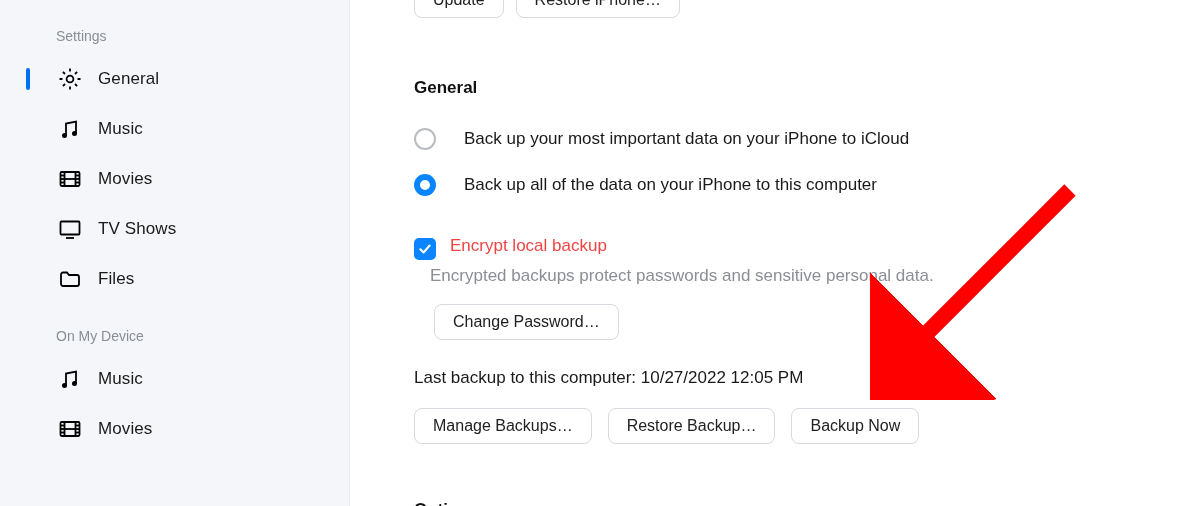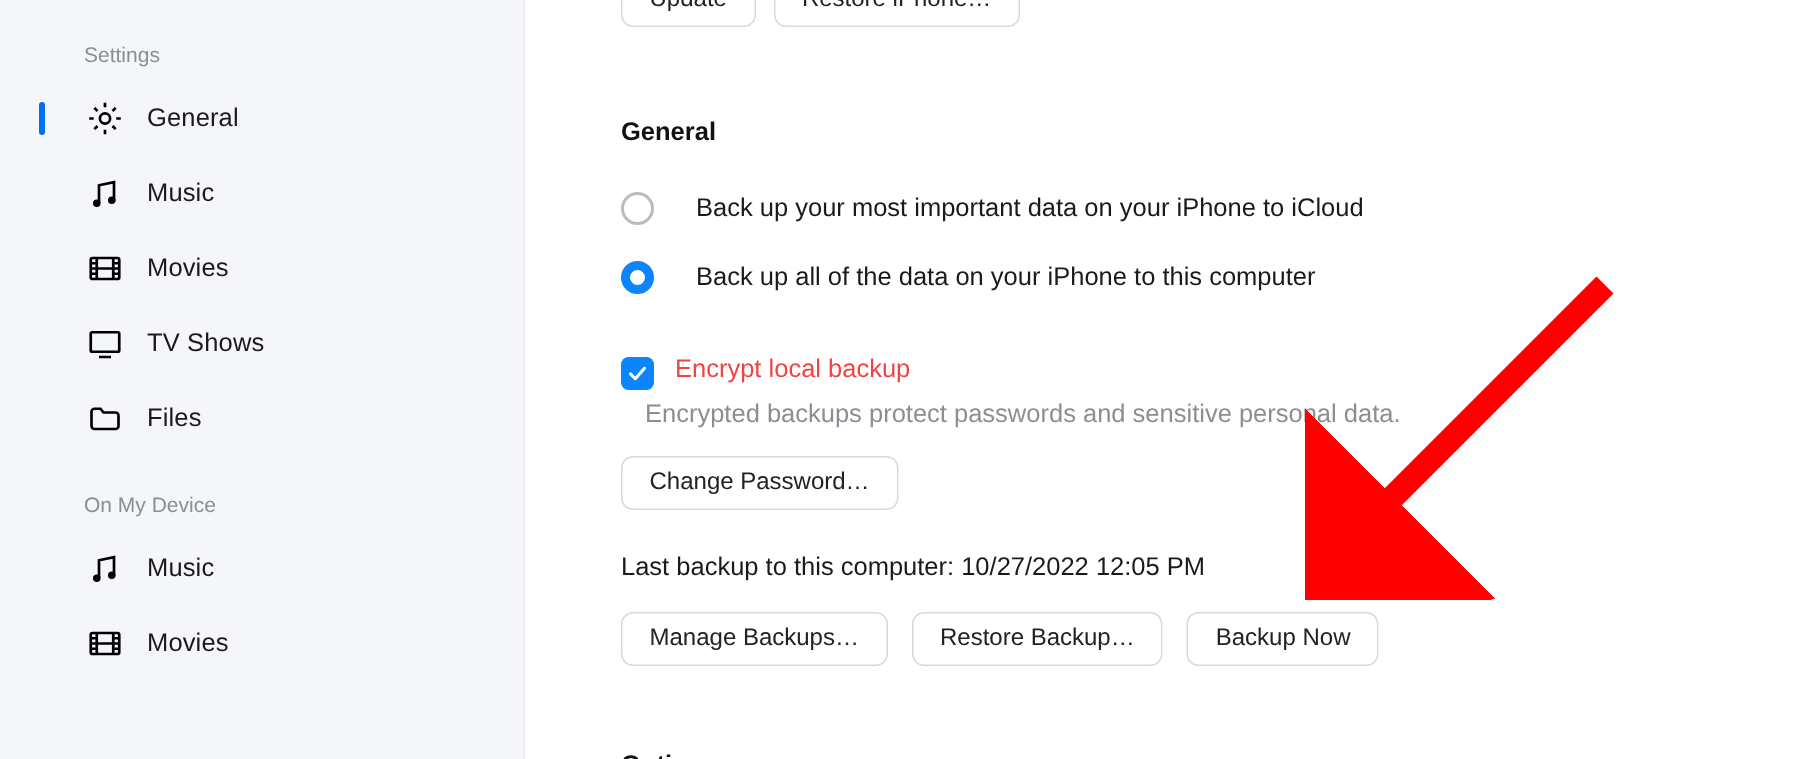--- a/index.html
+++ b/index.html
@@ -133,21 +133,21 @@
     .checkbox-text {
       font-size: 17px;
       color: #ef4444;
     }
     .checkbox-sub {
       font-size: 17px;
       color: #8a8e95;
       margin-top: 6px;
       margin-left: 16px;
     }
-    .change-pw-wrap { margin-top: 18px; margin-bottom: 28px; }
+    .change-pw-wrap { margin-top: 18px; margin-bottom: 28px; margin-left: 20px; }
     .last-backup {
       font-size: 17px;
       color: #1a1a1a;
       margin-bottom: 20px;
     }
     .btn-row { display: flex; gap: 16px; }
     .options-title {
       font-size: 17px;
       font-weight: 700;
       color: #111;

